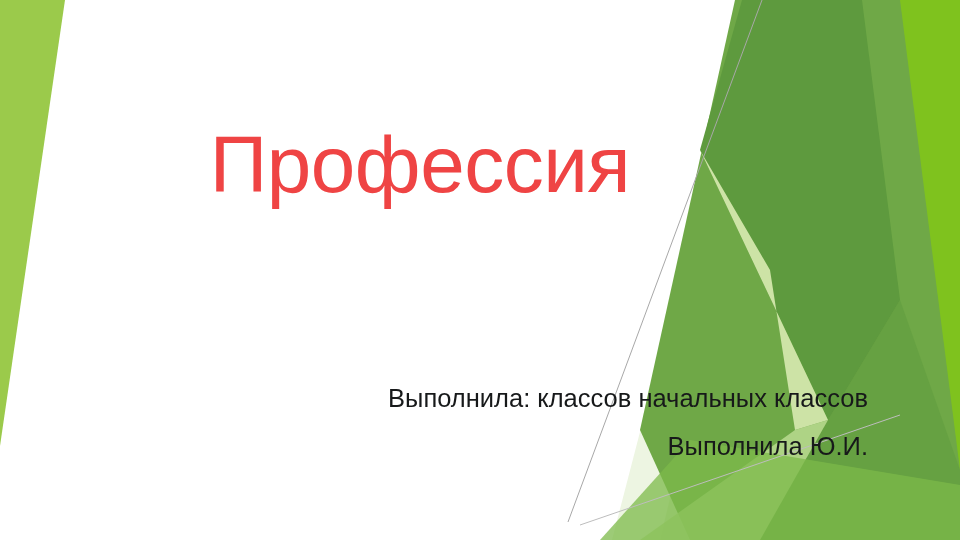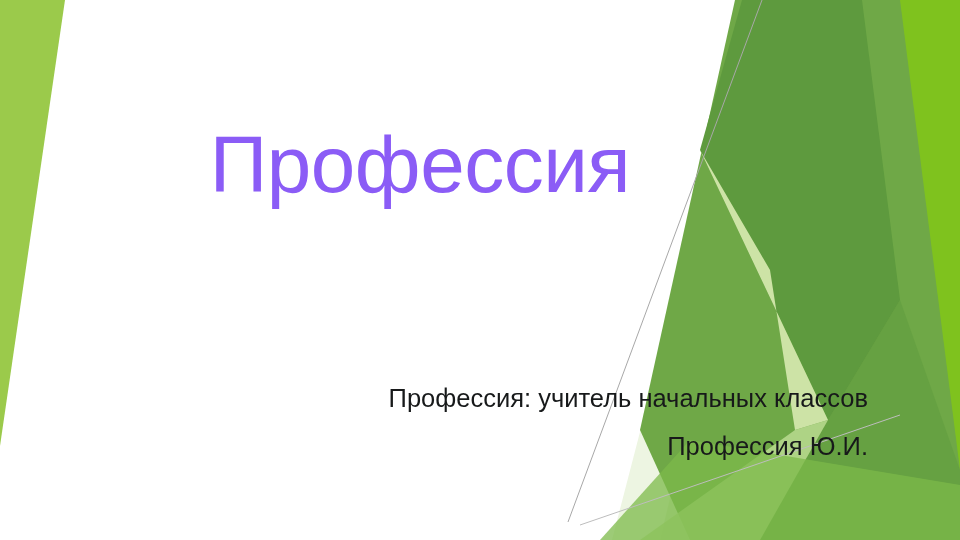--- a/index.html
+++ b/index.html
@@ -33,21 +33,21 @@
   }
   #title-block {
     position: absolute;
     left: 96px;
     top: 118px;
     width: 648px;
     text-align: center;
   }
   .title-line {
     display: block;
-    color: #8b5cf6;
+    color: #ef4444;
     font-size: 80px;
     line-height: 1.17;
     font-weight: 400;
     letter-spacing: -0.5px;
     white-space: nowrap;
   }
   #subtitle-block {
     position: absolute;
     left: 268px;
     top: 374px;
@@ -96,18 +96,18 @@
     <line x1="900" y1="415" x2="580" y2="525" stroke="#BDBDBD" stroke-width="1"></line>
   </svg>
 
   <div id="content">
 
     <div id="title-block">
       <span class="title-line">Профессия</span>
     </div>
 
     <div id="subtitle-block">
-      <span class="subtitle-line">Профессия: учитель начальных классов</span>
-      <span class="subtitle-line">Профессия Ю.И.</span>
+      <span class="subtitle-line">Выполнила: классов начальных классов</span>
+      <span class="subtitle-line">Выполнила Ю.И.</span>
     </div>
 
   </div>
 </div>
 
 </body></html>

